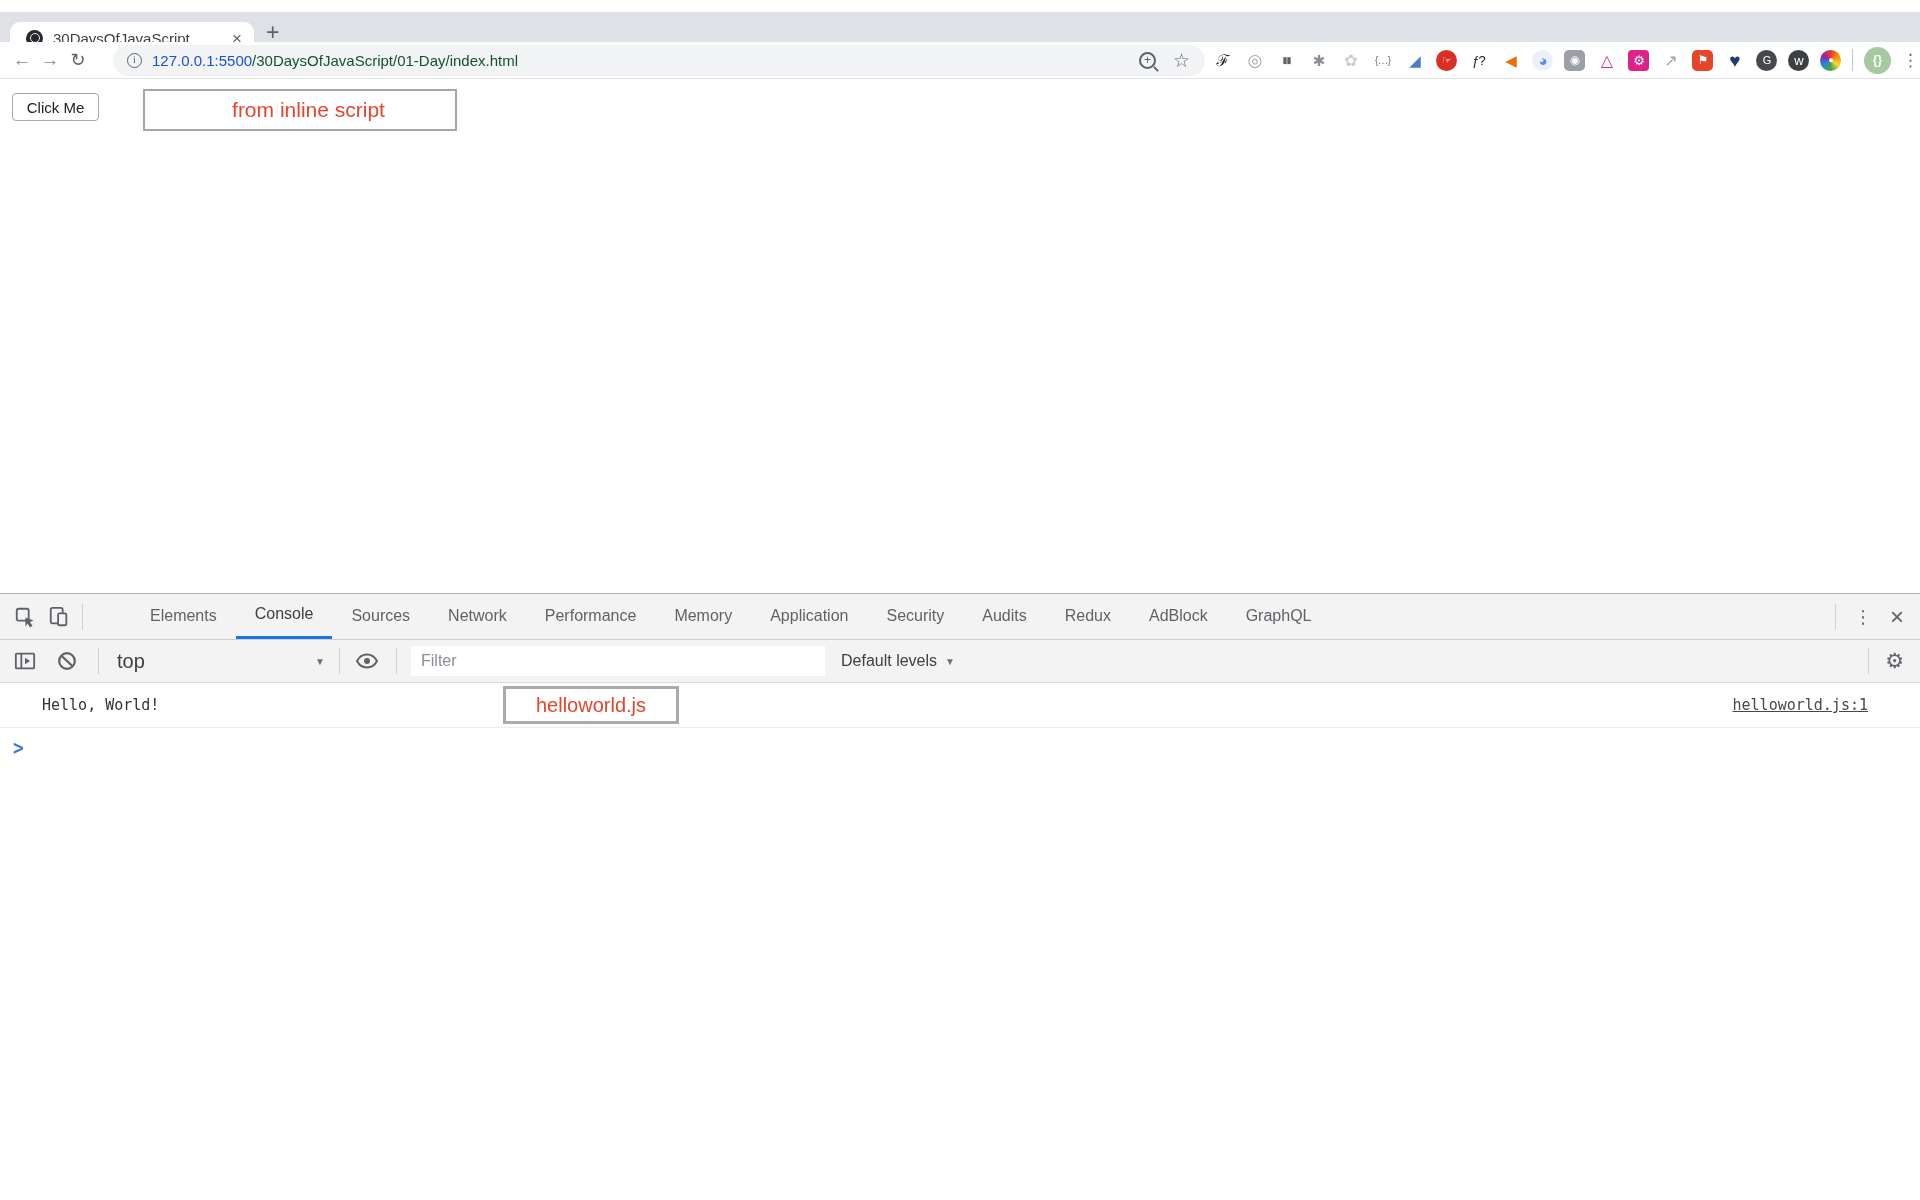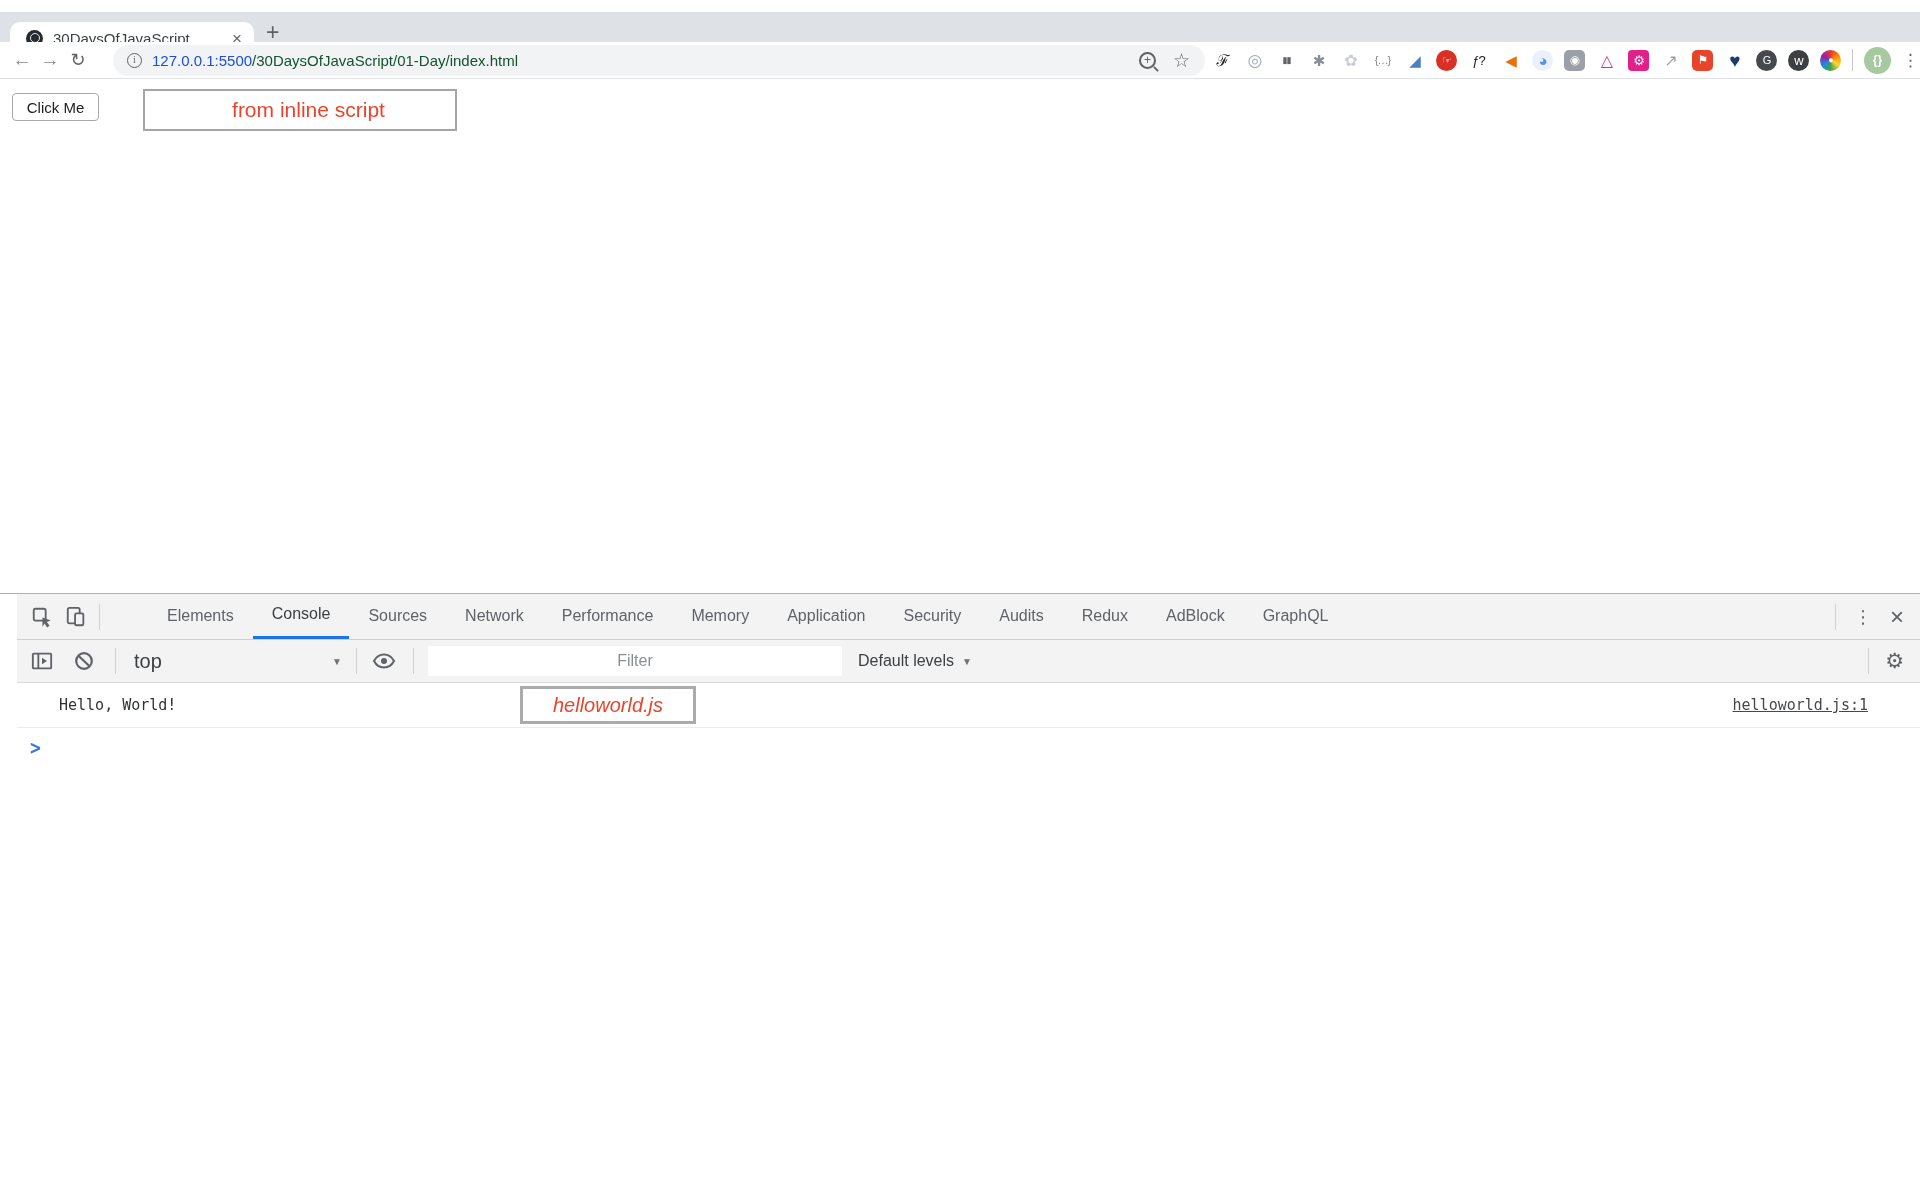--- a/index.html
+++ b/index.html
@@ -41,21 +41,21 @@
   .avatar{width:27px;height:27px;border-radius:50%;display:flex;align-items:center;justify-content:center;
           font-size:12px;font-weight:bold;flex:none;}
   .brkebab{font-size:17px;color:#5F6368;flex:none;}
   
   .clickme{position:absolute;left:12px;top:93px;width:87px;height:28px;background:#fff;
            border:1px solid #A9A9A9;border-radius:4px;font-size:15px;color:#202124;
            font-family:"Liberation Sans",sans-serif;}
   .inline-box{position:absolute;left:143px;top:89px;width:293px;height:38px;border:2px solid #A6A6A6;
            display:flex;align-items:center;justify-content:center;color:var(--accent-red);font-size:21px;padding-left:17px;}
   
-  .devtools{position:absolute;left:0;top:593px;width:100%;height:607px;background:#fff;border-top:1px solid #AFAFAF;box-sizing:border-box;padding-left:17px;}
+  .devtools{position:absolute;left:0;top:593px;width:100%;height:607px;background:#fff;border-top:1px solid #AFAFAF;box-sizing:border-box;}
   .dt-tabbar{height:45px;background:#F3F3F3;border-bottom:1px solid #D0D0D2;display:flex;align-items:center;}
   .dt-ic{width:26px;height:26px;display:flex;align-items:center;justify-content:center;flex:none;}
   .dt-ic svg{display:block;}
   .i-inspect{margin-left:12px;}
   .i-device{margin-left:8px;}
   .dt-sep{width:1px;height:26px;background:#D0D0D2;margin-left:10px;flex:none;}
   .dt-tabs{display:flex;height:100%;margin-left:48px;}
   .dt-tab{padding:0 19px;line-height:43px;font-size:16px;color:#5F6368;white-space:nowrap;}
   .dt-tab.active{color:#3C4043;border-bottom:3px solid var(--tab-blue);line-height:40px;}
   .dt-right{margin-left:auto;display:flex;align-items:center;gap:18px;padding-right:16px;}
@@ -64,33 +64,33 @@
   .dt-toolbar{height:42px;background:#F3F3F3;border-bottom:1px solid #DADADA;display:flex;align-items:center;}
   .tb-ic{width:30px;height:28px;display:flex;align-items:center;justify-content:center;flex:none;}
   .i-sidebar{margin-left:10px;}
   .i-ban{margin-left:12px;}
   .tb-sep{width:1px;height:26px;background:#D0D0D2;flex:none;}
   .ctx-dd{display:flex;align-items:center;width:234px;margin-left:6px;}
   .ctx-dd .lbl{font-size:20px;color:#3C4043;margin-left:12px;}
   .ctx-dd .caret{margin-left:auto;margin-right:14px;font-size:10px;color:#6E7377;}
   .eye{margin-left:12px;}
   .filter-input{margin-left:14px;width:414px;height:30px;border:none;background:#fff;font-size:16px;
-                padding:0 10px;box-sizing:border-box;color:#3C4043;font-family:"Liberation Sans",sans-serif;outline:none;text-align:center;}
+                padding:0 10px;box-sizing:border-box;color:#3C4043;font-family:"Liberation Sans",sans-serif;outline:none;}
   .filter-input::placeholder{color:#8A8F94;}
   .levels-dd{display:flex;align-items:center;margin-left:16px;font-size:16px;color:#3C4043;}
   .levels-dd .caret{margin-left:8px;font-size:10px;color:#6E7377;}
   .tb-spacer{flex:1;}
   .gear{font-size:21px;color:#5F6368;margin:0 16px 0 16px;}
   
   .console{font-family:"DejaVu Sans Mono",monospace;}
   .crow{position:relative;height:44px;border-bottom:1px solid #ECECEC;}
   .cmsg{position:absolute;left:42px;top:50%;transform:translateY(-50%);font-size:15px;color:#2F3337;white-space:pre;}
   .cbox{position:absolute;left:503px;top:50%;transform:translateY(-50%);width:170px;height:32px;
         border:3px solid #ABABAB;background:#fff;display:flex;align-items:center;justify-content:center;
-        color:var(--accent-red);font-size:20px;font-family:"Liberation Sans",sans-serif;font-style:italic;}
+        color:var(--accent-red);font-size:20px;font-family:"Liberation Sans",sans-serif;}
   .csrc{position:absolute;right:52px;top:50%;transform:translateY(-50%);font-size:15px;color:#45494D;
         text-decoration:underline;}
   .cprompt{height:38px;display:flex;align-items:center;padding-left:13px;}
   .cprompt span{color:var(--prompt-blue);font-size:18px;font-weight:bold;transform:scaleY(1.15);}
 </style>
 </head>
 <body>
 
 <div class="screen">
 

